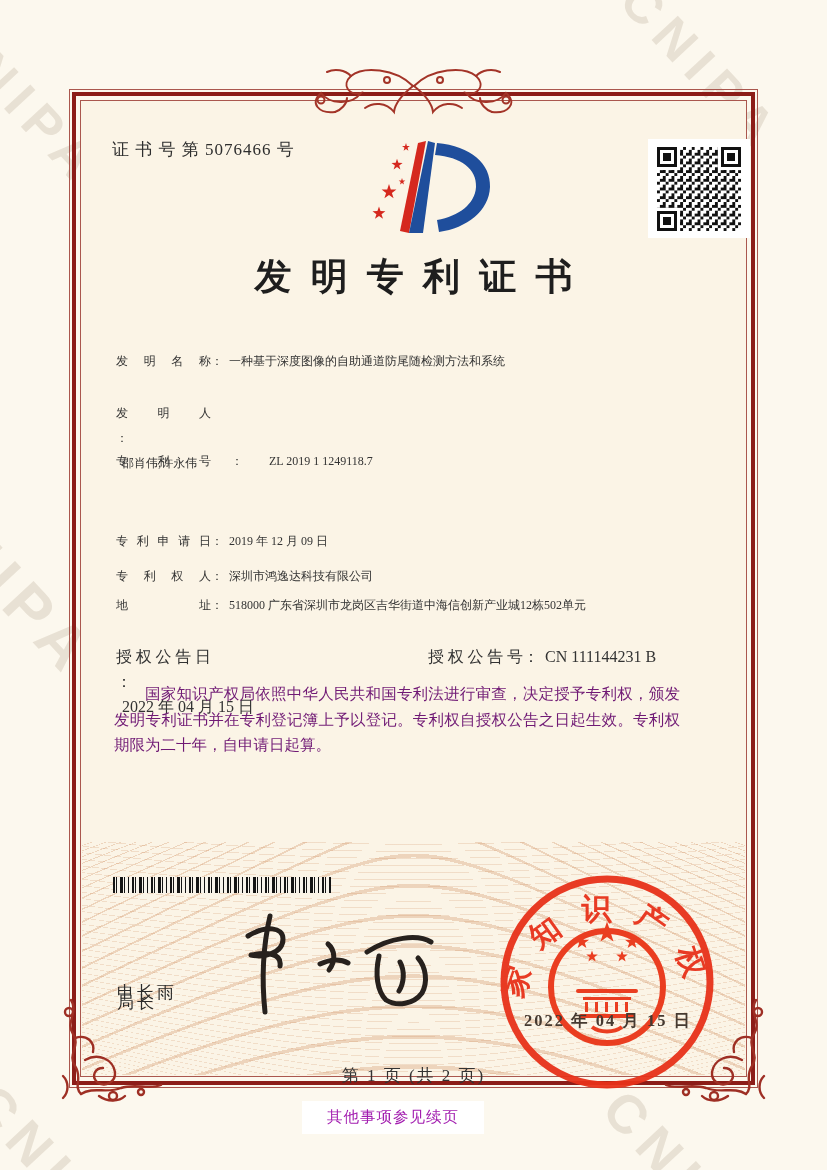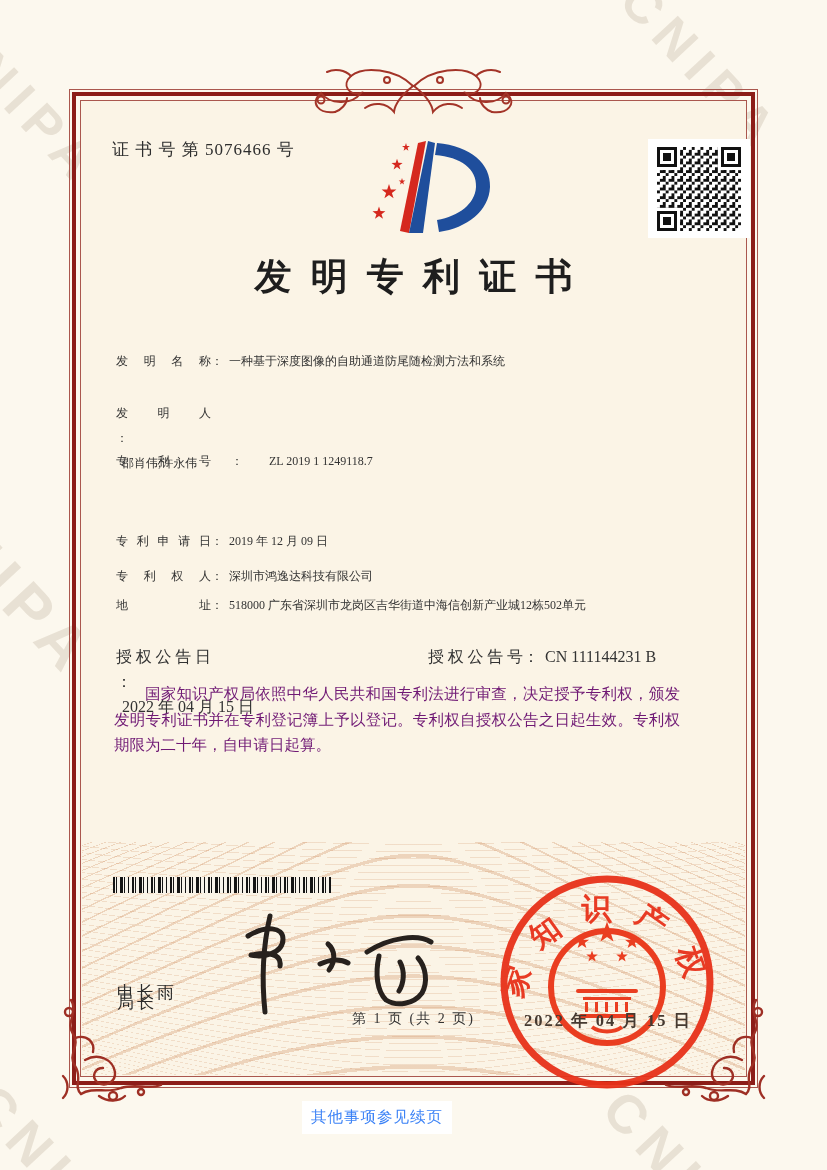--- a/index.html
+++ b/index.html
@@ -61,25 +61,25 @@
   .sig-title { position:absolute; left:117px; top:943px; font-size:17px; color:#2b2b2b; letter-spacing:3px;margin-top:48px; }
   .sig-name  { position:absolute; left:117px; top:981px; font-size:17px; color:#2b2b2b; letter-spacing:3px; }
   .sig-script { position:absolute; left:222px; top:908px; }
   
   .seal { position:absolute; left:496px; top:871px; opacity:.95; }
   .seal-date {
     position:absolute; left:508px; top:1010px; width:200px; text-align:center;
     font-size:16.5px; font-weight:bold; color:#463a31; letter-spacing:2px; z-index:5;
   }
   
-  .page-num { position:absolute; left:70px; top:1010px; width:687px; text-align:center; font-size:14px; color:#333; letter-spacing:2px; }
+  .page-num { position:absolute; left:70px; top:1064px; width:687px; text-align:center; font-size:17px; color:#333; letter-spacing:2px; }
   .foot-note {
-    position:absolute; left:302px; top:1101px; width:150px; height:33px; background:#fff;
+    position:absolute; left:302px; top:1101px; width:182px; height:33px; background:#fff;
     display:flex; align-items:center; justify-content:center;
-    font-size:15.5px; color:#3b82f6; letter-spacing:1px; z-index:6;
+    font-size:15.5px; color:#a21caf; letter-spacing:1px; z-index:6;
   }
   
   .orn-top { position:absolute; left:297px; top:60px; z-index:3; }
   .orn-bl  { position:absolute; left:55px;  top:998px; z-index:4; }
   .orn-br  { position:absolute; left:662px; top:998px; transform:scaleX(-1); z-index:4; }
 </style>
 </head>
 <body>
 
 <div class="page">

